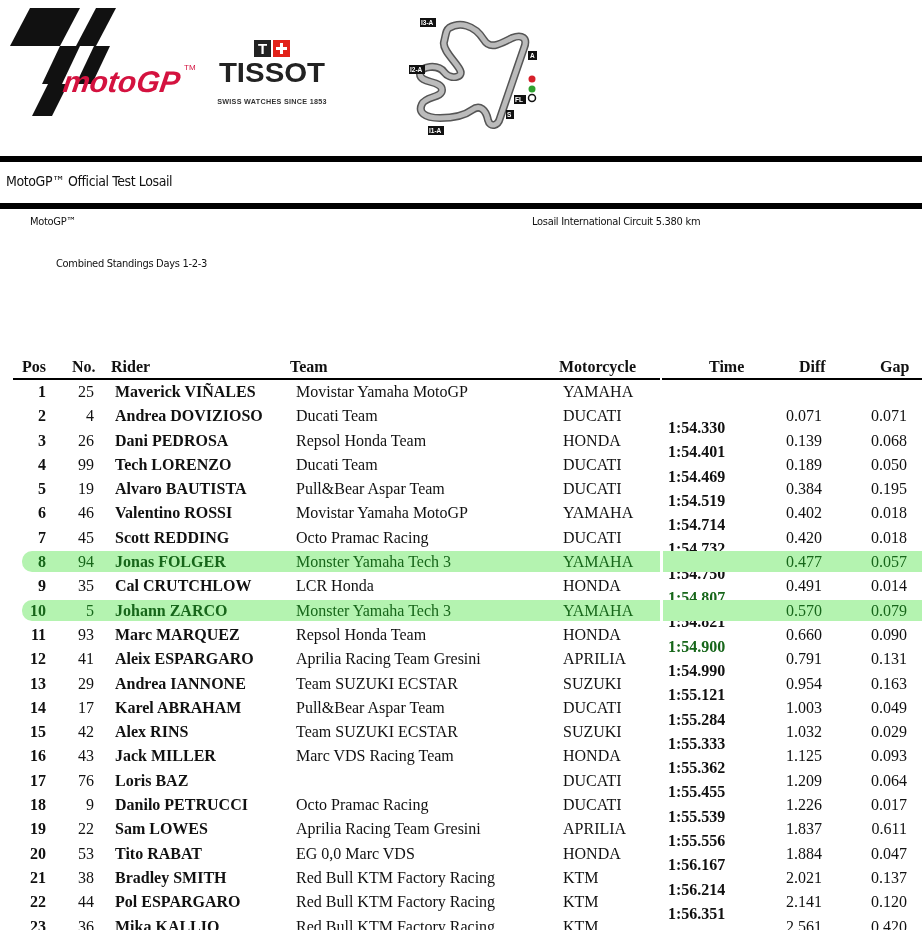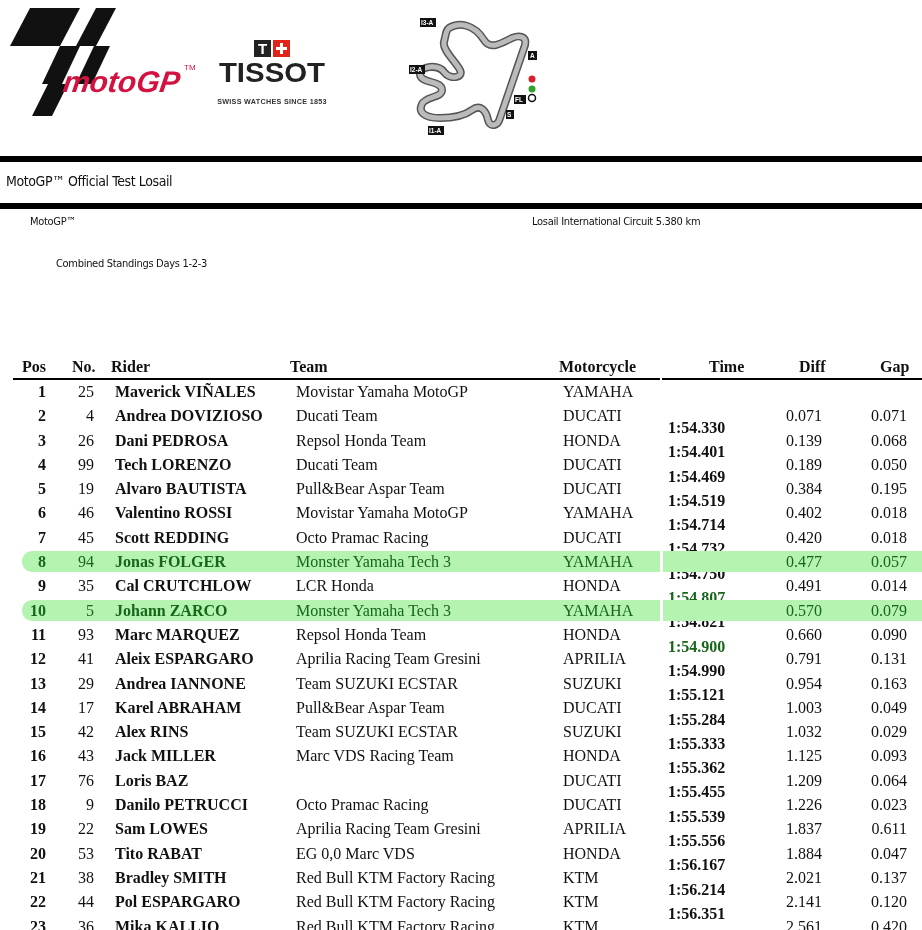--- a/index.html
+++ b/index.html
@@ -307,21 +307,21 @@
   </div>
       <div class="row">
 
     <span class="c pos">18</span>
     <span class="c num">9</span>
     <span class="c rider">Danilo PETRUCCI</span>
     <span class="c team">Octo Pramac Racing</span>
     <span class="c moto">DUCATI</span>
     <span class="c time">1:55.556</span>
     <span class="c diff">1.226</span>
-    <span class="c gap">0.023</span>
+    <span class="c gap">0.017</span>
   </div>
       <div class="row">
 
     <span class="c pos">19</span>
     <span class="c num">22</span>
     <span class="c rider">Sam LOWES</span>
     <span class="c team">Aprilia Racing Team Gresini</span>
     <span class="c moto">APRILIA</span>
     <span class="c time">1:56.167</span>
     <span class="c diff">1.837</span>

